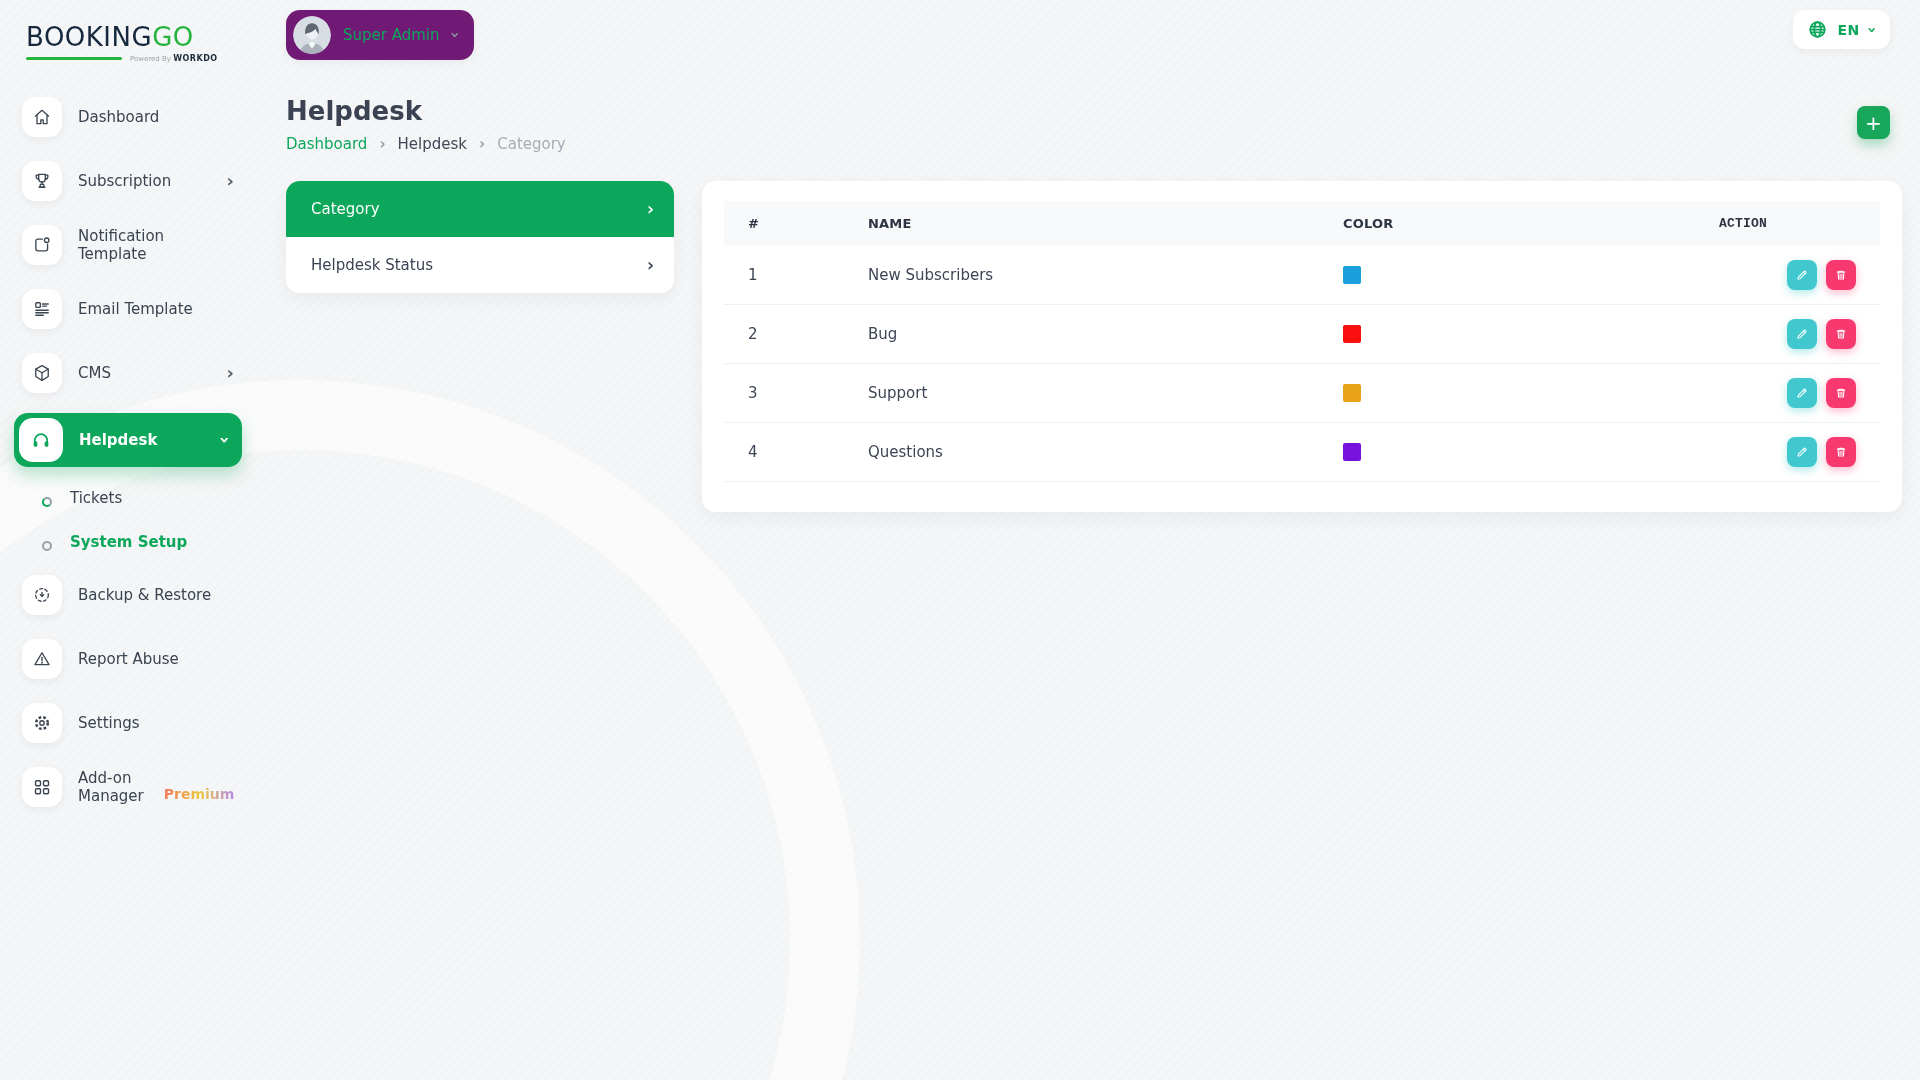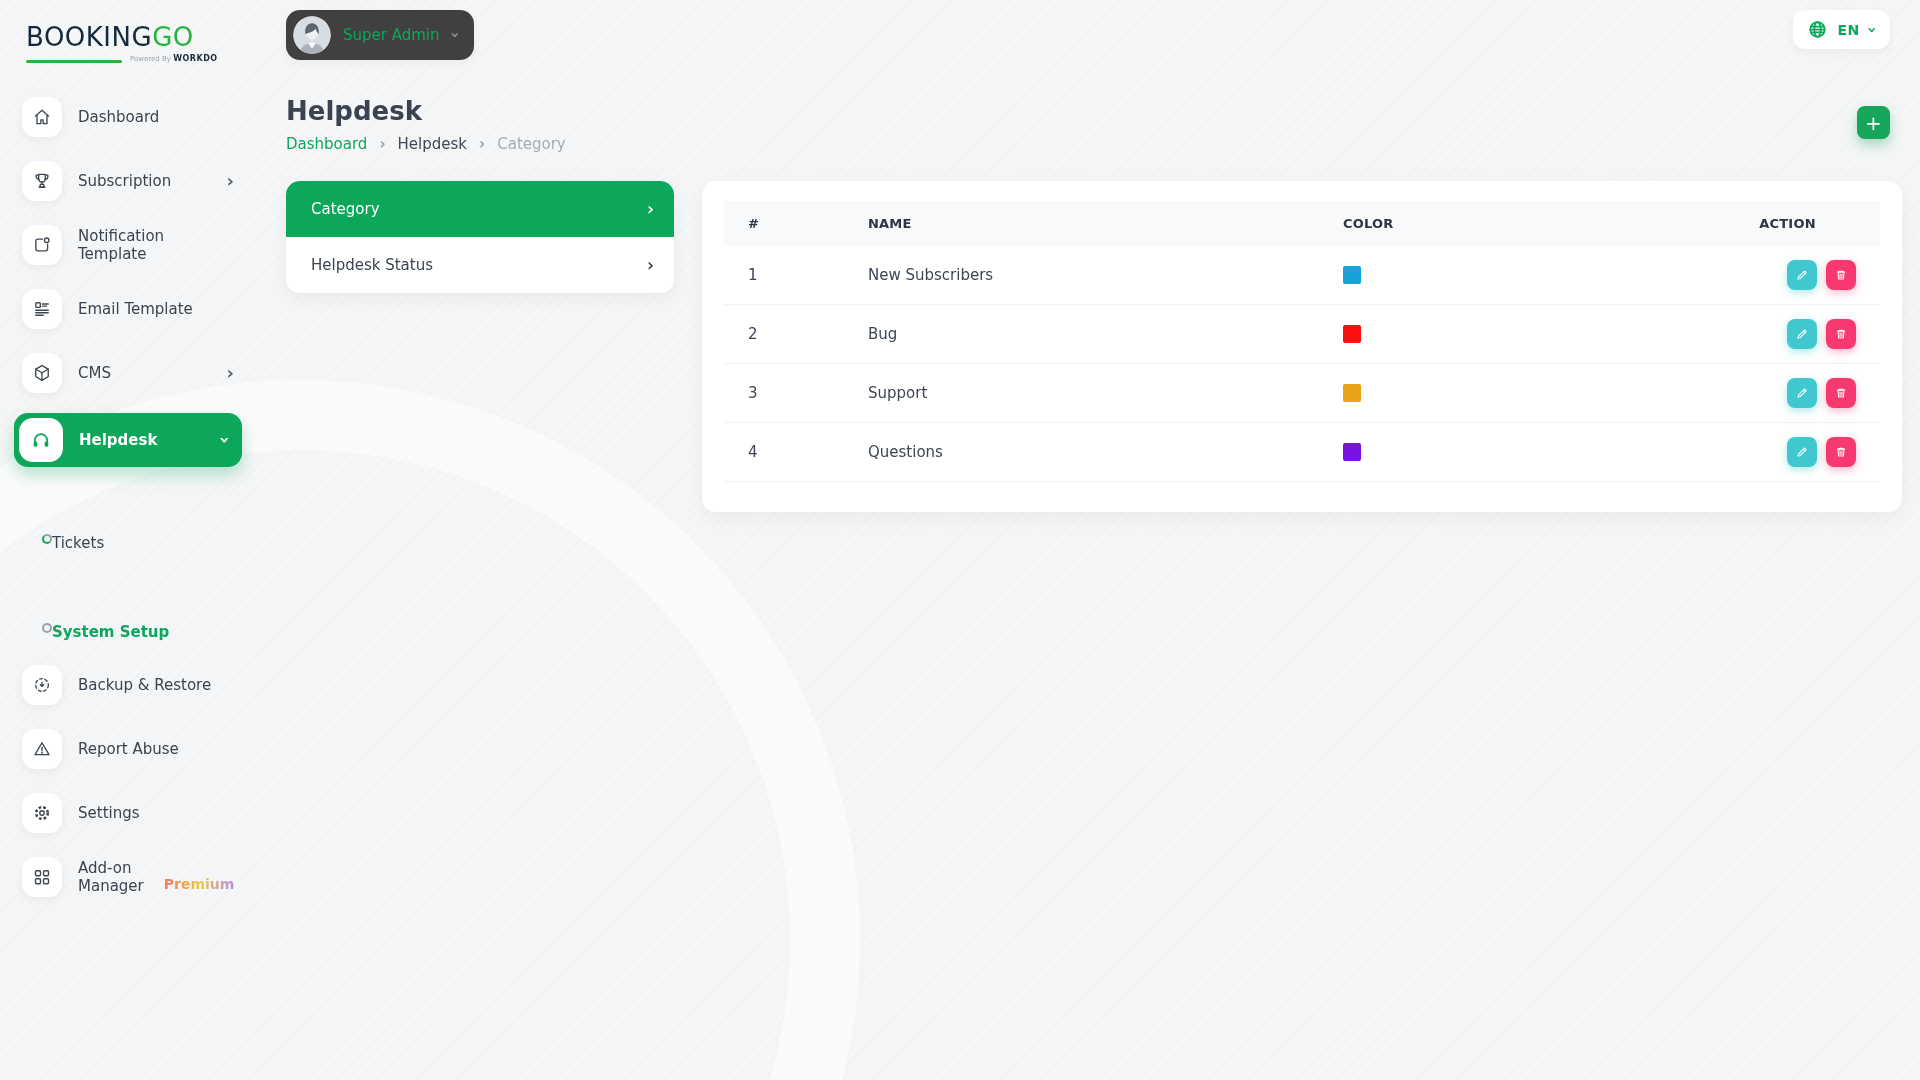--- a/index.html
+++ b/index.html
@@ -14,58 +14,58 @@
   body::after{
     content:""; position:fixed; left:-260px; bottom:-420px; width:980px; height:980px;
     border-radius:50%; border:70px solid rgba(255,255,255,.5); pointer-events:none;
   }
 
   
   .sidebar { position:fixed; left:0; top:0; bottom:0; width:256px; padding:16px 14px 0; z-index:2; }
   .logo { display:block; margin:6px 12px 30px; cursor:pointer; width:165px; }
   .logo-text { font-size:26px; font-weight:400; letter-spacing:.5px; color:#15283d; white-space:nowrap; }
   .logo-text .go { color:#27b43e; }
-  .logo-sub { display:flex; align-items:flex-end; gap:8px; margin-top:2px; }
+  .logo-sub { display:flex; align-items:center; gap:8px; margin-top:2px; }
   .logo-line { height:3px; background:#27b43e; flex:0 0 96px; border-radius:2px; }
   .powered { font-size:7px; color:#9aa1a9; white-space:nowrap; }
   .powered b { color:#1c2b3a; font-size:8px; letter-spacing:.5px; }
 
   nav { display:flex; flex-direction:column; }
   .nav-item { display:flex; align-items:center; gap:16px; padding:4px 8px; margin-bottom:16px; cursor:pointer; border-radius:14px; }
   .icon-box {
     width:40px; height:40px; flex:0 0 40px; border-radius:13px; background:#fff;
     display:flex; align-items:center; justify-content:center; color:#3d4752;
     box-shadow:0 3px 8px rgba(30,40,60,.06);
   }
   .nav-label { font-size:15px; color:#3a4450; }
   .chev { margin-left:auto; color:#55606b; font-size:18px; font-weight:600; line-height:1; }
 
   .nav-item.active { background:#0ca75b; padding:5px 14px 5px 5px; box-shadow:0 8px 16px rgba(12,167,91,.28); }
   .nav-item.active .icon-box { width:44px; height:44px; flex-basis:44px; color:#0ca75b; border-radius:14px; box-shadow:none; }
   .nav-item.active .nav-label { color:#fff; font-weight:700; }
   .nav-item.active .chev { color:#fff; transform:rotate(90deg); }
 
-  .sub-item { display:flex; align-items:flex-start; padding:6px 8px 6px 28px; margin-bottom:14px; cursor:pointer;margin-top:45px; }
+  .sub-item { display:flex; align-items:flex-end; gap:18px; padding:6px 8px 6px 28px; margin-bottom:14px; cursor:pointer; }
   .bullet { width:10px; height:10px; border-radius:50%; border:2px solid #98a2a9; flex:0 0 10px; }
   .bullet.accent { border-bottom-color:#0ca75b; border-left-color:#0ca75b; }
   .sub-label { font-size:15px; color:#3a4450; }
   .sub-item.selected .sub-label { color:#0ca75b; font-weight:700; }
 
   .addon-text { display:flex; flex-direction:row; }
   .premium {
     font-size:14px; font-weight:700; margin-top:17px; padding-left:20px;
     background:linear-gradient(90deg,#ef5d7e 0%,#f2924a 38%,#ecc93d 62%,#b689ee 100%);
     -webkit-background-clip:text; background-clip:text; color:transparent; width:max-content;
   }
 
   
   .main { margin-left:256px; padding:10px 18px 0 30px; position:relative; z-index:1; }
   .topbar { display:flex; justify-content:space-between; align-items:flex-start; margin-bottom:36px; }
   .user-pill {
-    display:flex; align-items:center; gap:12px; background:#404040; border:none; cursor:pointer;
+    display:flex; align-items:center; gap:12px; background:#701a75; border:none; cursor:pointer;
     border-radius:14px; padding:6px 16px 6px 7px; box-shadow:0 3px 10px rgba(30,40,60,.05);
     font-family:inherit;
   }
   .user-name { font-size:15px; color:#0ca75b; }
   .caret { color:#8b929c; font-size:16px; font-weight:600; transform:rotate(90deg); display:inline-block; line-height:1; }
   .lang-pill {
     display:flex; align-items:center; gap:10px; background:#fff; border:none; cursor:pointer;
     border-radius:12px; padding:9px 14px; box-shadow:0 3px 10px rgba(30,40,60,.05); margin-right:12px;
     font-family:inherit;
   }
@@ -93,21 +93,21 @@
   .menu-item.active { background:#0ca75b; color:#fff; }
   .menu-item.active .m-chev { color:#fff; }
 
   .table-card { flex:1; background:#fff; border-radius:14px; padding:20px 22px 30px; box-shadow:0 6px 18px rgba(30,40,60,.05); }
   table { width:100%; border-collapse:collapse; }
   col.c-idx { width:120px; } col.c-name { width:475px; } col.c-action { width:185px; }
   thead th {
     background:#f8f9fb; font-size:13px; font-weight:700; color:#2d3442; text-transform:uppercase;
     text-align:left; padding:15px 24px; letter-spacing:.2px;
   }
-  thead th.right { text-align:center; }
+  thead th.right { text-align:left;font-family:Liberation Mono, monospace; }
   tbody td { padding:14px 24px; font-size:15px; color:#3d4554; border-bottom:1px solid #eef0f2; }
   .swatch { display:inline-block; width:18px; height:18px; border-radius:2px; vertical-align:middle; }
   .actions { display:flex; justify-content:flex-end; gap:9px; }
   .act-btn { width:30px; height:30px; border:none; border-radius:8px; cursor:pointer; display:flex; align-items:center; justify-content:center; color:#fff; }
   .act-btn.edit { background:#41c8ce; box-shadow:0 3px 8px rgba(65,200,206,.4); }
   .act-btn.del  { background:#f8396f; box-shadow:0 3px 8px rgba(248,57,111,.35); }
 
   svg { display:block; }
 </style>
 </head>

